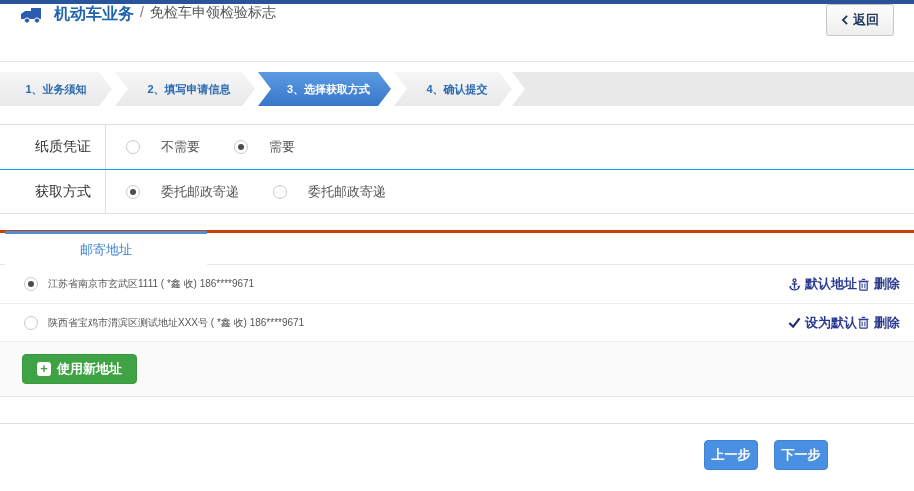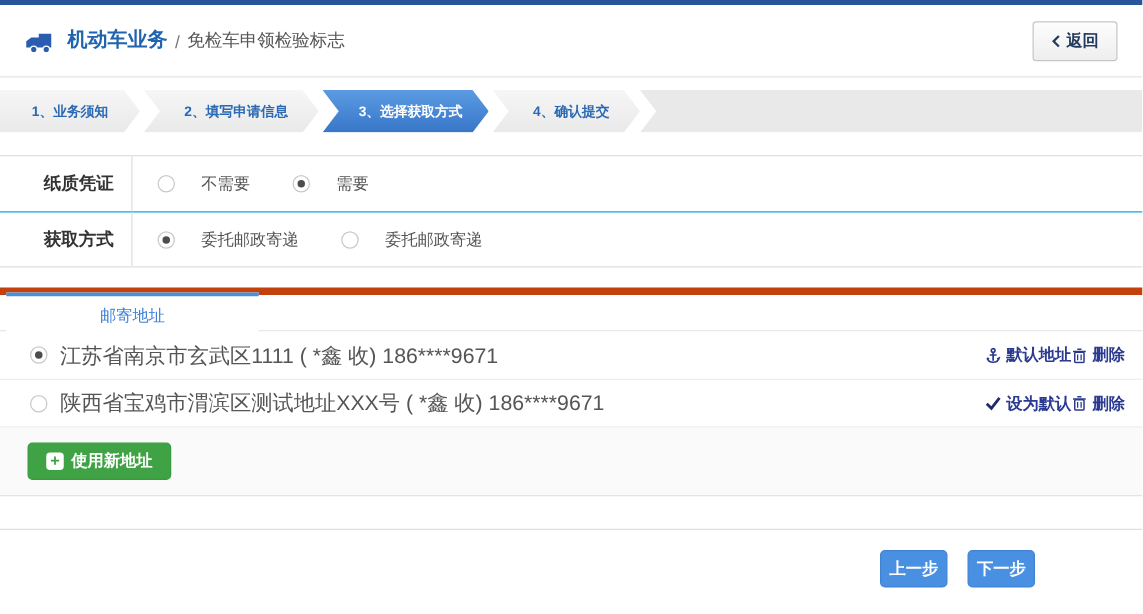--- a/index.html
+++ b/index.html
@@ -2,21 +2,21 @@
 <html><head>
 <meta charset="utf-8">
 <style>
   * { margin:0; padding:0; box-sizing:border-box; }
   html,body { width:914px; height:491px; background:#fff; overflow:hidden;
     font-family:"Liberation Sans","DejaVu Sans",sans-serif; }
 
   .top-line { height:4px; background:#27549b; }
 
   
-  .header { height:58px; display:flex; align-items:center; padding:0 20px;
+  .header { height:58px; display:flex; align-items:flex-start; padding:0 20px;
     border-bottom:1px solid #e5e5e5; background:#fff; }
   .truck { width:26px; height:20px; margin-right:8px; flex:none; }
   .title-main { color:#1f64ad; font-size:16px; font-weight:bold; }
   .title-sep { color:#777; font-size:14px; margin:0 6px; }
   .title-sub { color:#555; font-size:14px; }
   .back-btn { margin-left:auto; display:flex; align-items:center; gap:4px;
     padding:6px 14px; font-size:13px; font-weight:bold; color:#223a5e;
     background:linear-gradient(#fdfdfd,#eee); border:1px solid #c6c6c6;
     border-radius:3px; cursor:pointer; }
   .back-chevron { width:8px; height:10px; }
@@ -33,38 +33,38 @@
   .step.active { color:#fff; background:linear-gradient(#5b9be2,#3876c8); }
   .steps .filler { flex:1; background:#e9e9e9;
     clip-path:polygon(0 0, 100% 0, 100% 100%, 0 100%, 13px 50%); margin-left:-3px; }
 
   
   .opt-table { margin-top:18px; border-top:1px solid #e0e0e0; border-bottom:1px solid #e0e0e0; }
   .opt-row { display:flex; height:44px; align-items:stretch; }
   .opt-row + .opt-row { border-top:1px solid #0ea5e9; }
   .opt-label { width:106px; border-right:1px solid #e0e0e0; display:flex;
     align-items:center; justify-content:flex-end; padding-right:14px;
-    font-size:14px; font-weight:bold; color:#333; }
+    font-size:14px; font-weight:normal; color:#333; }
   .opt-options { display:flex; align-items:center; padding-left:20px; gap:34px; }
   .radio-item { display:flex; align-items:center; gap:21px; font-size:13px; color:#555; cursor:pointer; }
   .radio { width:14px; height:14px; border-radius:50%; border:1px solid #c9c9c9;
     background:#fff; flex:none; position:relative; }
   .radio.checked::after { content:""; position:absolute; left:3px; top:3px;
     width:6px; height:6px; border-radius:50%; background:#4d4d4d; }
 
   
   .addr-section { margin-top:16px; }
-  .addr-tabbar { position:relative; height:34px; border-top:6px solid #c2410c;padding-left:30px; }
+  .addr-tabbar { position:relative; height:34px; border-top:3px solid #c2410c;padding-left:30px; }
   .addr-tab { position:absolute; left:5px; top:-2px; width:202px; height:35px;
     border-top:3px solid #4a90d9; display:flex; align-items:center;
     justify-content:center; font-size:13px; color:#3b7fd4; cursor:pointer; background:#fff; }
   .addr-list { border-top:1px solid #e8e8e8; }
   .addr-row { display:flex; align-items:center; min-height:38px; padding:0 14px 0 24px; }
   .addr-row + .addr-row { border-top:1px solid #ededed; }
-  .addr-text { font-size:17px; color:#555; margin-left:10px; }
+  .addr-text { font-size:10px; color:#555; margin-left:10px; }
   .addr-actions { margin-left:auto; display:flex; align-items:center; }
   .action-link { display:flex; align-items:center; gap:4px; font-size:13px;
     color:#2b3a91; font-weight:bold; cursor:pointer; }
   .icon-svg { width:13px; height:13px; flex:none; }
   .addr-footer { background:#fafafa; border-top:1px solid #efefef;
     border-bottom:1px solid #e5e5e5; padding:12px 0 12px 22px; }
   .green-btn { display:inline-flex; align-items:center; gap:6px; height:30px;
     padding:0 14px; background:#3fa345; border:1px solid #389a3e; border-radius:4px;
     color:#fff; font-size:13px; font-weight:bold; cursor:pointer; }
   .plus-box { width:14px; height:14px; background:#fff; border-radius:3px;

